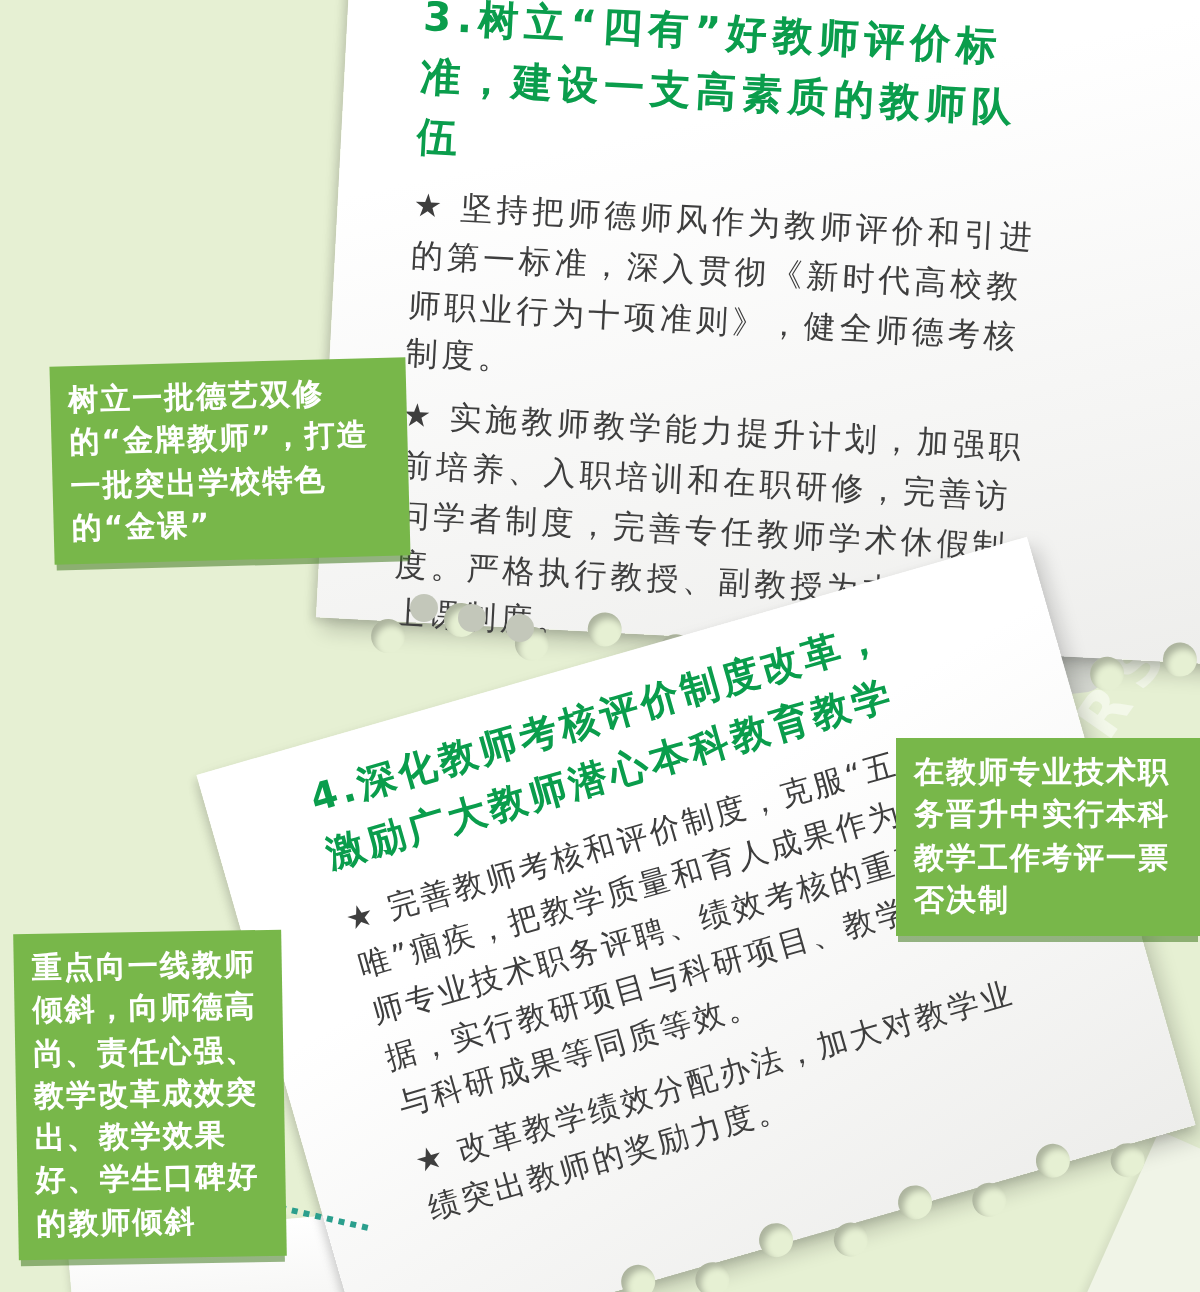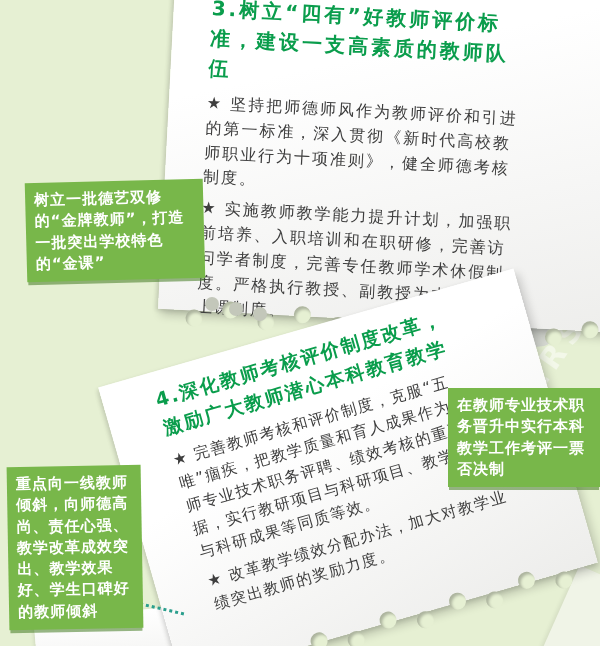--- a/index.html
+++ b/index.html
@@ -57,21 +57,21 @@
     position:absolute;width:17px;height:17px;border-radius:50%;
     background:#e6f0d3;box-shadow:inset 2px 3px 3px rgba(0,0,0,.25);
   }
   
   .callout{
     position:absolute;background:#78b74a;color:#ffffff;
     font-weight:bold;font-size:15px;line-height:1.42;letter-spacing:1px;
     padding:7px 9px;box-shadow:0 4px 0 -1px rgba(66,122,32,.55);
   }
   .callout1{left:26px;top:181px;width:160px;transform:rotate(-1.5deg);}
-  .callout2{left:448px;top:388px;width:134px;}
+  .callout2{left:448px;top:369px;width:134px;}
   .callout3{left:8px;top:466px;width:116px;transform:rotate(-1deg);}
   
   .leader{
     position:absolute;left:104px;top:594px;width:82px;height:0;
     border-top:3px dotted #2b9f8d;
     transform:rotate(13deg);transform-origin:left center;
   }
 </style>
 </head>
 <body>

